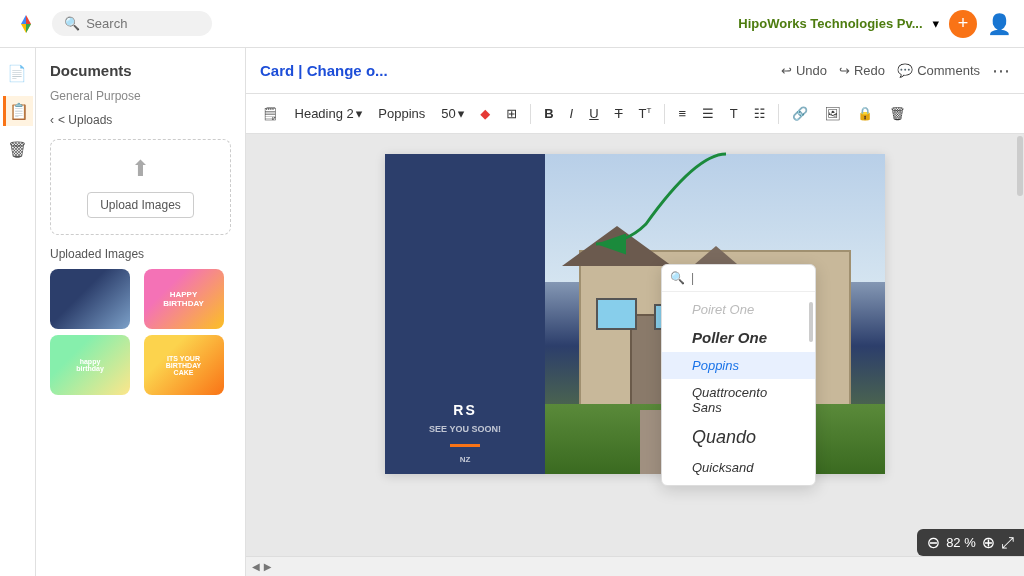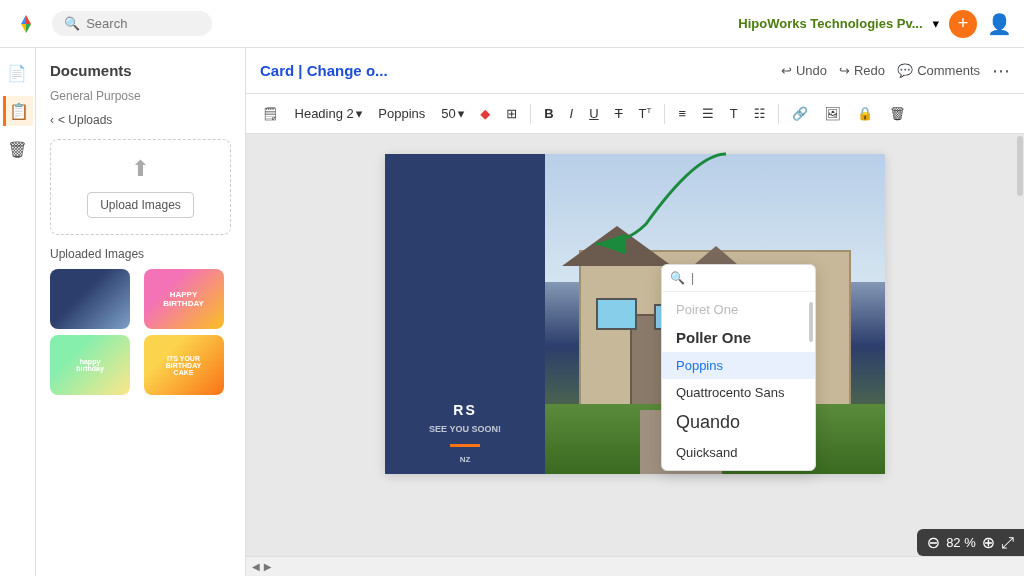--- a/index.html
+++ b/index.html
@@ -128,21 +128,21 @@
       position: absolute; top: 130px; left: 415px; width: 155px;
       background: #fff; border: 1px solid #ddd; border-radius: 6px; box-shadow: 0 4px 16px rgba(0,0,0,0.15);
       z-index: 200; overflow: hidden;
     }
     .dropdown-search {
       display: flex; align-items: center; padding: 6px 8px; border-bottom: 1px solid #eee; gap: 6px;
     }
     .dropdown-search input { border: none; outline: none; font-size: 12px; flex: 1; }
     .font-list { padding: 4px 0; }
     .font-item {
-      padding: 6px 14px; font-size: 13px; cursor: pointer; color: #333;
+      padding: 6px 30px; font-size: 13px; cursor: pointer; color: #333; font-style: italic;
     }
     .font-item.disabled { color: #bbb; }
     .font-item.selected { background: #f0f5ff; color: #3b5bdb; }
     .font-item.bold { font-weight: bold; font-size: 14px; }
     .font-item.large { font-size: 18px; font-weight: 300; }
 
     
     .dropdown-scroll { position: relative; }
     .dropdown-scrollbar { position: absolute; right: 2px; top: 0; bottom: 0; width: 4px; }
     .dropdown-scrollbar-thumb { width: 4px; height: 40px; background: #ccc; border-radius: 2px; margin-top: 10px; }

